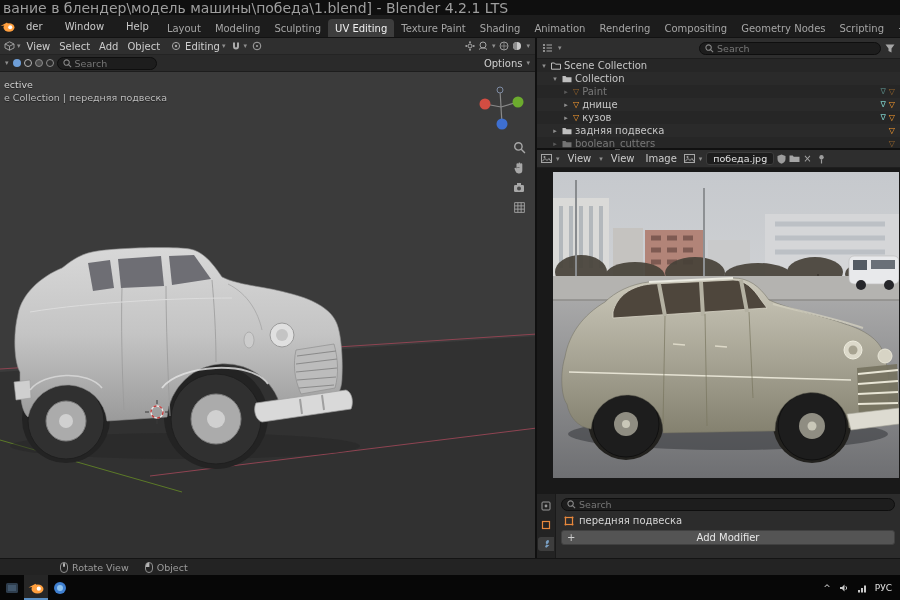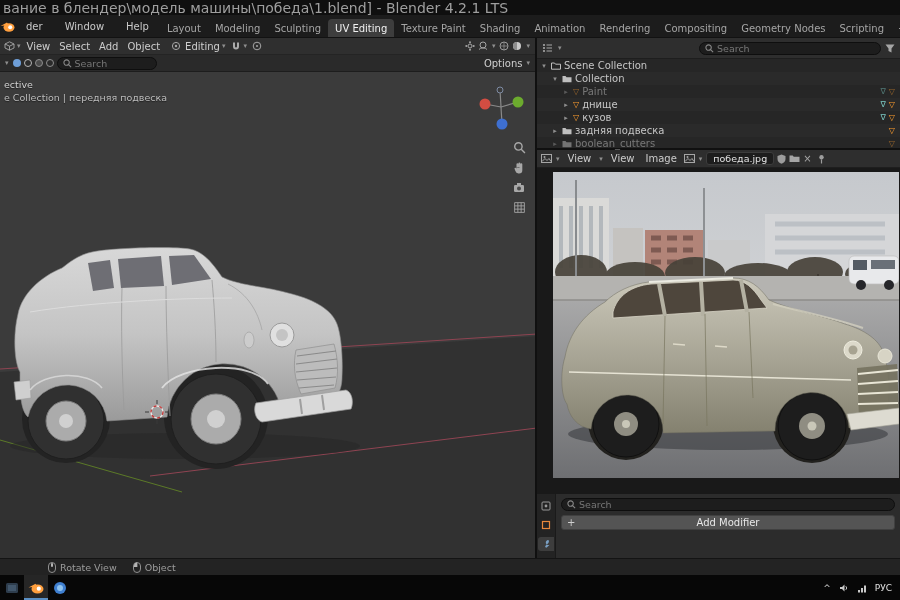--- a/index.html
+++ b/index.html
@@ -82,21 +82,21 @@
   .props-tab.active{background:#3d3d3d;}
   .props-main{flex:1;display:flex;flex-direction:column;gap:4px;padding:4px 5px;}
   .obj-row{display:flex;align-items:center;gap:5px;padding-left:3px;color:#d5d5d5;}
   .add-mod{height:15px;background:#545454;border:1px solid #404040;border-radius:3px;color:#e8e8e8;
            font-size:10px;display:flex;align-items:center;justify-content:center;position:relative;
            font-family:inherit;width:100%;}
   .add-mod .plus{position:absolute;left:5px;color:#cfcfcf;font-size:10px;}
 
   
   .statusbar{position:absolute;top:558px;left:0;width:900px;height:17px;background:#232323;
-             border-top:1px solid #141414;display:flex;align-items:center;gap:16px;padding-left:48px;
+             border-top:1px solid #141414;display:flex;align-items:center;gap:16px;padding-left:60px;
              color:#9c9c9c;font-size:9.5px;}
   .hint{display:flex;align-items:center;gap:4px;}
 
   
   .taskbar{position:absolute;top:575px;left:0;width:900px;height:25px;background:#070707;
            display:flex;align-items:center;}
   .task-icon{width:24px;height:25px;display:flex;align-items:center;justify-content:center;}
   .task-icon.active{background:#262626;box-shadow:inset 0 -2px 0 #5a8fc4;}
   .tray{margin-left:auto;display:flex;align-items:center;gap:8px;padding-right:8px;color:#d5d5d5;}
   .tray .lang{font-size:9px;color:#e0e0e0;}
@@ -582,20 +582,32 @@
         <div class="props-main">
           <div class="search">
             <span class="ico">
               <svg width="9" height="9" viewBox="0 0 10 10">
                   <circle cx="4" cy="4" r="3" fill="none" stroke="#888" stroke-width="1.2"></circle>
                   <line x1="6.2" y1="6.2" x2="9" y2="9" stroke="#888" stroke-width="1.2"></line>
                 </svg>
             </span>
             <input placeholder="Search" style="">
           </div>
+          <div class="obj-row">
+            <span class="ico">
+              <svg width="10" height="10" viewBox="0 0 10 10">
+                  <rect x="1.5" y="1.5" width="7" height="7" fill="none" stroke="#e8883c" stroke-width="1.2"></rect>
+                  <circle cx="1.5" cy="1.5" r="1" fill="#e8883c"></circle>
+                  <circle cx="8.5" cy="1.5" r="1" fill="#e8883c"></circle>
+                  <circle cx="1.5" cy="8.5" r="1" fill="#e8883c"></circle>
+                  <circle cx="8.5" cy="8.5" r="1" fill="#e8883c"></circle>
+                </svg>
+            </span>
+            <span>передняя подвеска</span>
+          </div>
           <button class="add-mod">
             <span class="plus">+</span>
             <span>Add Modifier</span>
           </button>
         </div>
       </div>
 
     </div>
   </div>
 

